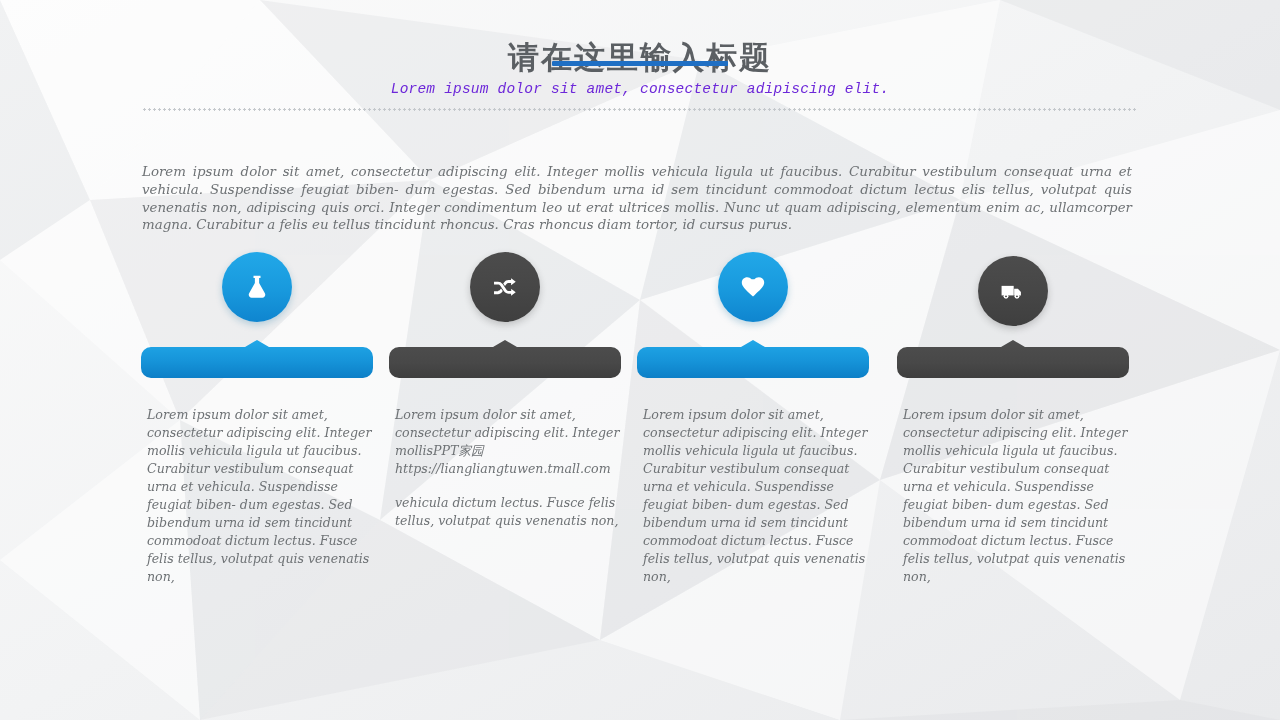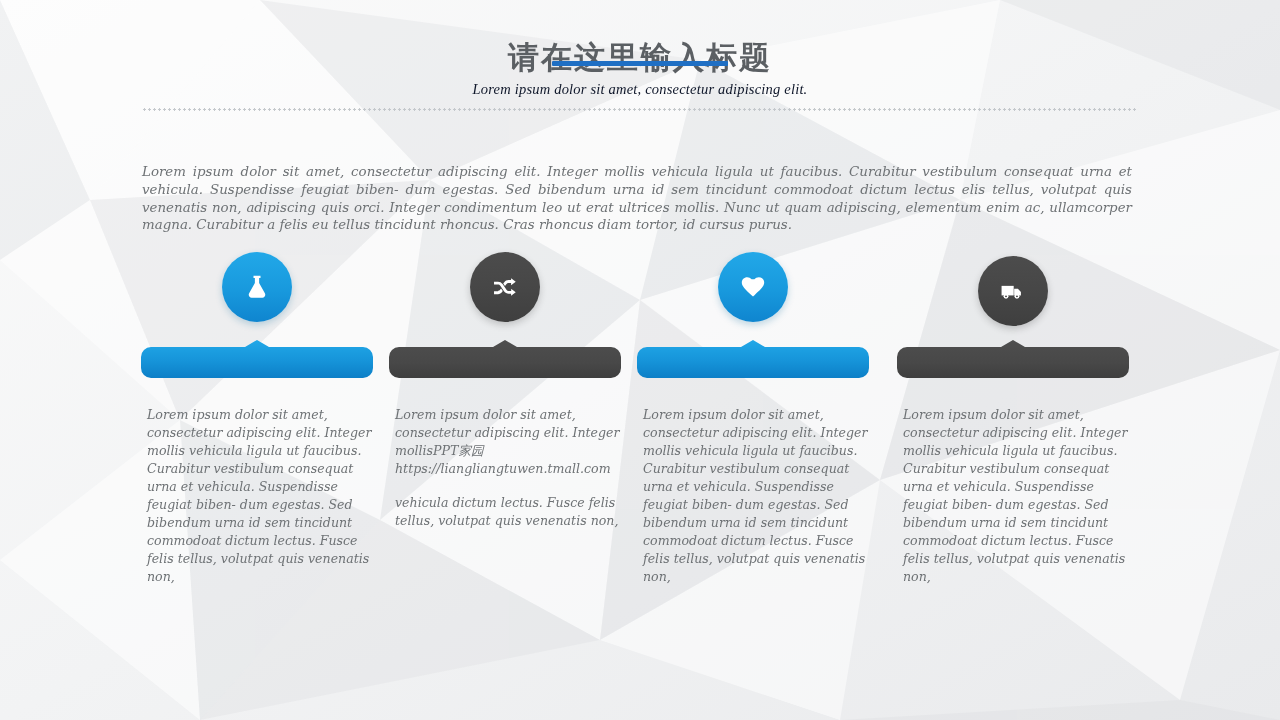--- a/index.html
+++ b/index.html
@@ -19,23 +19,23 @@
 
   
   #header { position:absolute; left:0; top:38px; width:1280px; text-align:center; }
   #title {
     font-family:"DejaVu Sans", sans-serif;
     font-size:31px; font-weight:bold; color:#5b5f63;
     letter-spacing:2px; line-height:38px;
   }
   #subtitle {
     margin-top:5px;
-    font-family:Liberation Serif, serif;
+    font-family:Liberation Mono, monospace;
     font-style:italic;
-    font-size:14.5px; color:#0f172a; letter-spacing:.2px;
+    font-size:14.5px; color:#6d28d9; letter-spacing:.2px;
   }
   #accent-bar {
     position:absolute; left:552px; top:61px; width:176px; height:5px;
     background:#1f6fc4; border-radius:1px;
   }
   #dotted-rule {
     position:absolute; left:142px; top:108px; width:996px; height:3px;
     background-image:radial-gradient(circle, #c2c6ca 1px, rgba(0,0,0,0) 1.2px);
     background-size:5px 3px; background-repeat:repeat-x;
     opacity:.95;

